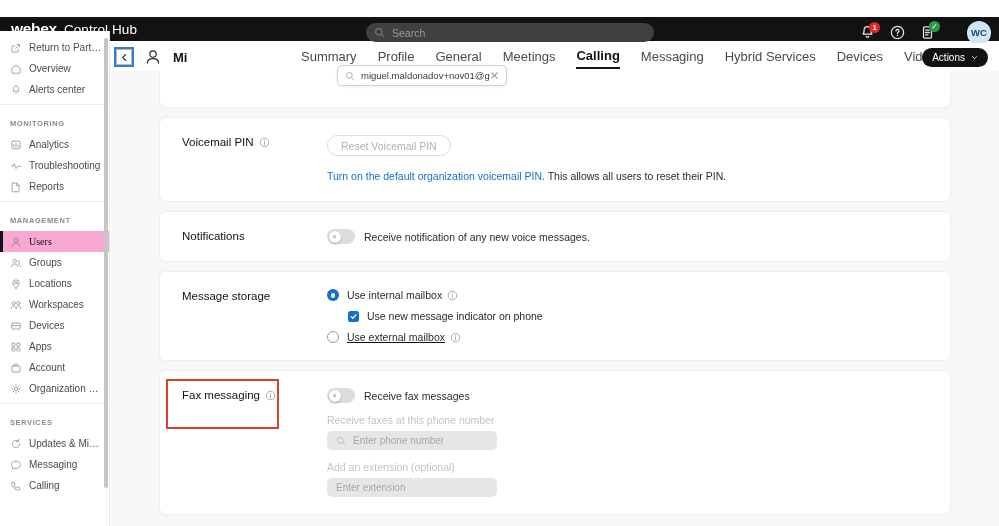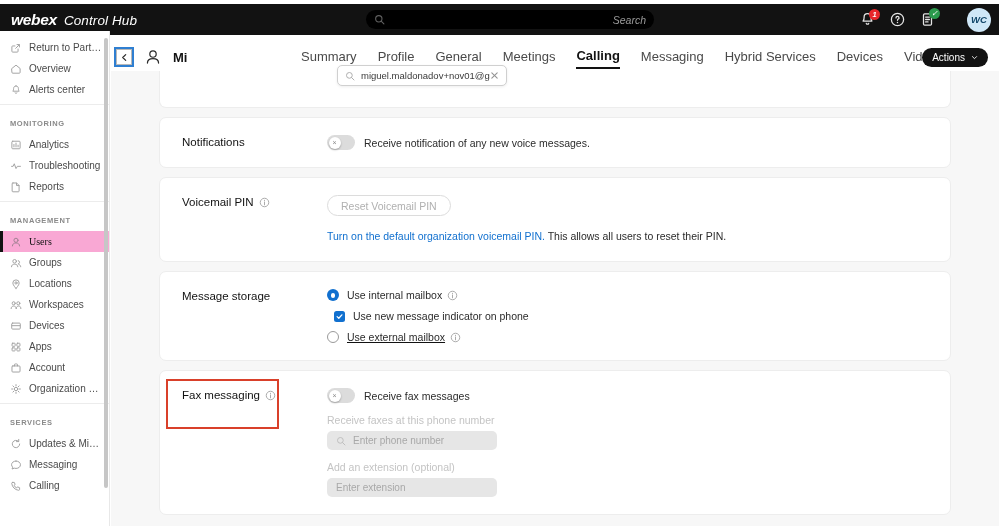--- a/index.html
+++ b/index.html
@@ -6,39 +6,39 @@
   html, body {
     width: 999px; height: 526px;
     overflow: hidden;
     font-family: "Liberation Sans", sans-serif;
     background: #ffffff;
     color: #121212;
   }
 
   
   .topbar {
-    position: absolute; top: 4px; left: 0;
-    width: 999px; height: 31px;
+    position: absolute; top: 17px; left: 0;
+    width: 999px; height: 24px;
     background: #121212;
-    display: flex; align-items: center; font-style: italic;
+    display: flex; align-items: center;
   }
   .brand { display: flex; align-items: baseline; margin-left: 11px; }
   .brand-webex {
     color: #ffffff; font-size: 15.5px; font-weight: 700;
     letter-spacing: -0.3px;
   }
   .brand-hub {
     color: #ffffff; font-size: 13.5px; font-weight: 400;
     margin-left: 7px; letter-spacing: 0.1px;
   }
   .topsearch {
     position: absolute; left: 366px; top: 6px;
     width: 288px; height: 19px;
-    background: #000000; border-radius: 10px;
-    display: flex; align-items: center; padding: 0 8px; justify-content: space-between;
+    background: #404040; border-radius: 10px;
+    display: flex; align-items: center; padding: 0 8px;
   }
   .topsearch .ic { width: 11px; height: 11px; flex: 0 0 auto; opacity: .62; }
   .topsearch-ph {
     color: #9b9b9b; font-size: 10.5px; margin-left: 7px;
   }
   .topright {
     position: absolute; right: 0; top: 0; height: 31px;
     display: flex; align-items: center; gap: 13px; padding-right: 8px;
   }
   .ticon { position: relative; width: 17px; height: 17px; cursor: pointer; }
@@ -231,21 +231,21 @@
   .radio.on::after {
     content: ""; position: absolute; left: 3.6px; top: 3.6px;
     width: 4.8px; height: 4.8px; border-radius: 50%; background: #fff;
   }
   .checkbox {
     width: 11px; height: 11px; border-radius: 2.5px;
     background: #1170cf; flex: 0 0 11px; cursor: pointer;
     display: flex; align-items: center; justify-content: center;
   }
   .opt-label { font-size: 10.5px; color: #2b2b2b; display: flex; align-items: center; gap: 5px; }
-  .indent { margin-left: 7px; }
+  .indent { margin-left: 21px; }
 
   
   .field-label { font-size: 10.5px; color: #c4c4c4; margin: 11px 0 5px 0; }
   .field {
     width: 170px; height: 19px; border-radius: 5px;
     background: #e6e6e6; display: flex; align-items: center;
     padding: 0 9px; gap: 7px; cursor: default;
   }
   .field .ic { width: 10px; height: 10px; opacity: .32; flex: 0 0 10px; }
   .field .ph { font-size: 10px; color: #a8a8a8; }
@@ -480,45 +480,45 @@
       </svg>
     </div>
   </div>
 
   <div class="canvas">
 
     <div class="card card-partial"></div>
 
     <div class="card">
       <div class="card-label">
+        <span>Voicemail PIN</span>
+        <svg class="info-ic" viewBox="0 0 14 14" fill="none" stroke="#767676" stroke-width="1.2">
+          <circle cx="7" cy="7" r="5.4"></circle>
+            <line x1="7" y1="6.3" x2="7" y2="10" stroke-linecap="round"></line>
+            <circle cx="7" cy="4.2" r=".75" fill="#767676" stroke="none"></circle>
+        </svg>
+      </div>
+      <div class="card-body">
+        <div class="btn-outline">Reset Voicemail PIN</div>
+        <div class="link-row">
+          <a>Turn on the default organization voicemail PIN.</a><span> This allows all users to reset their PIN.</span>
+        </div>
+      </div>
+    </div>
+
+    <div class="card">
+      <div class="card-label">
         <span>Notifications</span>
       </div>
       <div class="card-body">
         <div class="toggle-row">
           <div class="toggle">
             <div class="knob">×</div>
           </div>
           <span class="toggle-text">Receive notification of any new voice messages.</span>
-        </div>
-      </div>
-    </div>
-
-    <div class="card">
-      <div class="card-label">
-        <span>Voicemail PIN</span>
-        <svg class="info-ic" viewBox="0 0 14 14" fill="none" stroke="#767676" stroke-width="1.2">
-          <circle cx="7" cy="7" r="5.4"></circle>
-            <line x1="7" y1="6.3" x2="7" y2="10" stroke-linecap="round"></line>
-            <circle cx="7" cy="4.2" r=".75" fill="#767676" stroke="none"></circle>
-        </svg>
-      </div>
-      <div class="card-body">
-        <div class="btn-outline">Reset Voicemail PIN</div>
-        <div class="link-row">
-          <a>Turn on the default organization voicemail PIN.</a><span> This allows all users to reset their PIN.</span>
         </div>
       </div>
     </div>
 
     <div class="card">
       <div class="card-label">
         <span>Message storage</span>
       </div>
       <div class="card-body">
 

